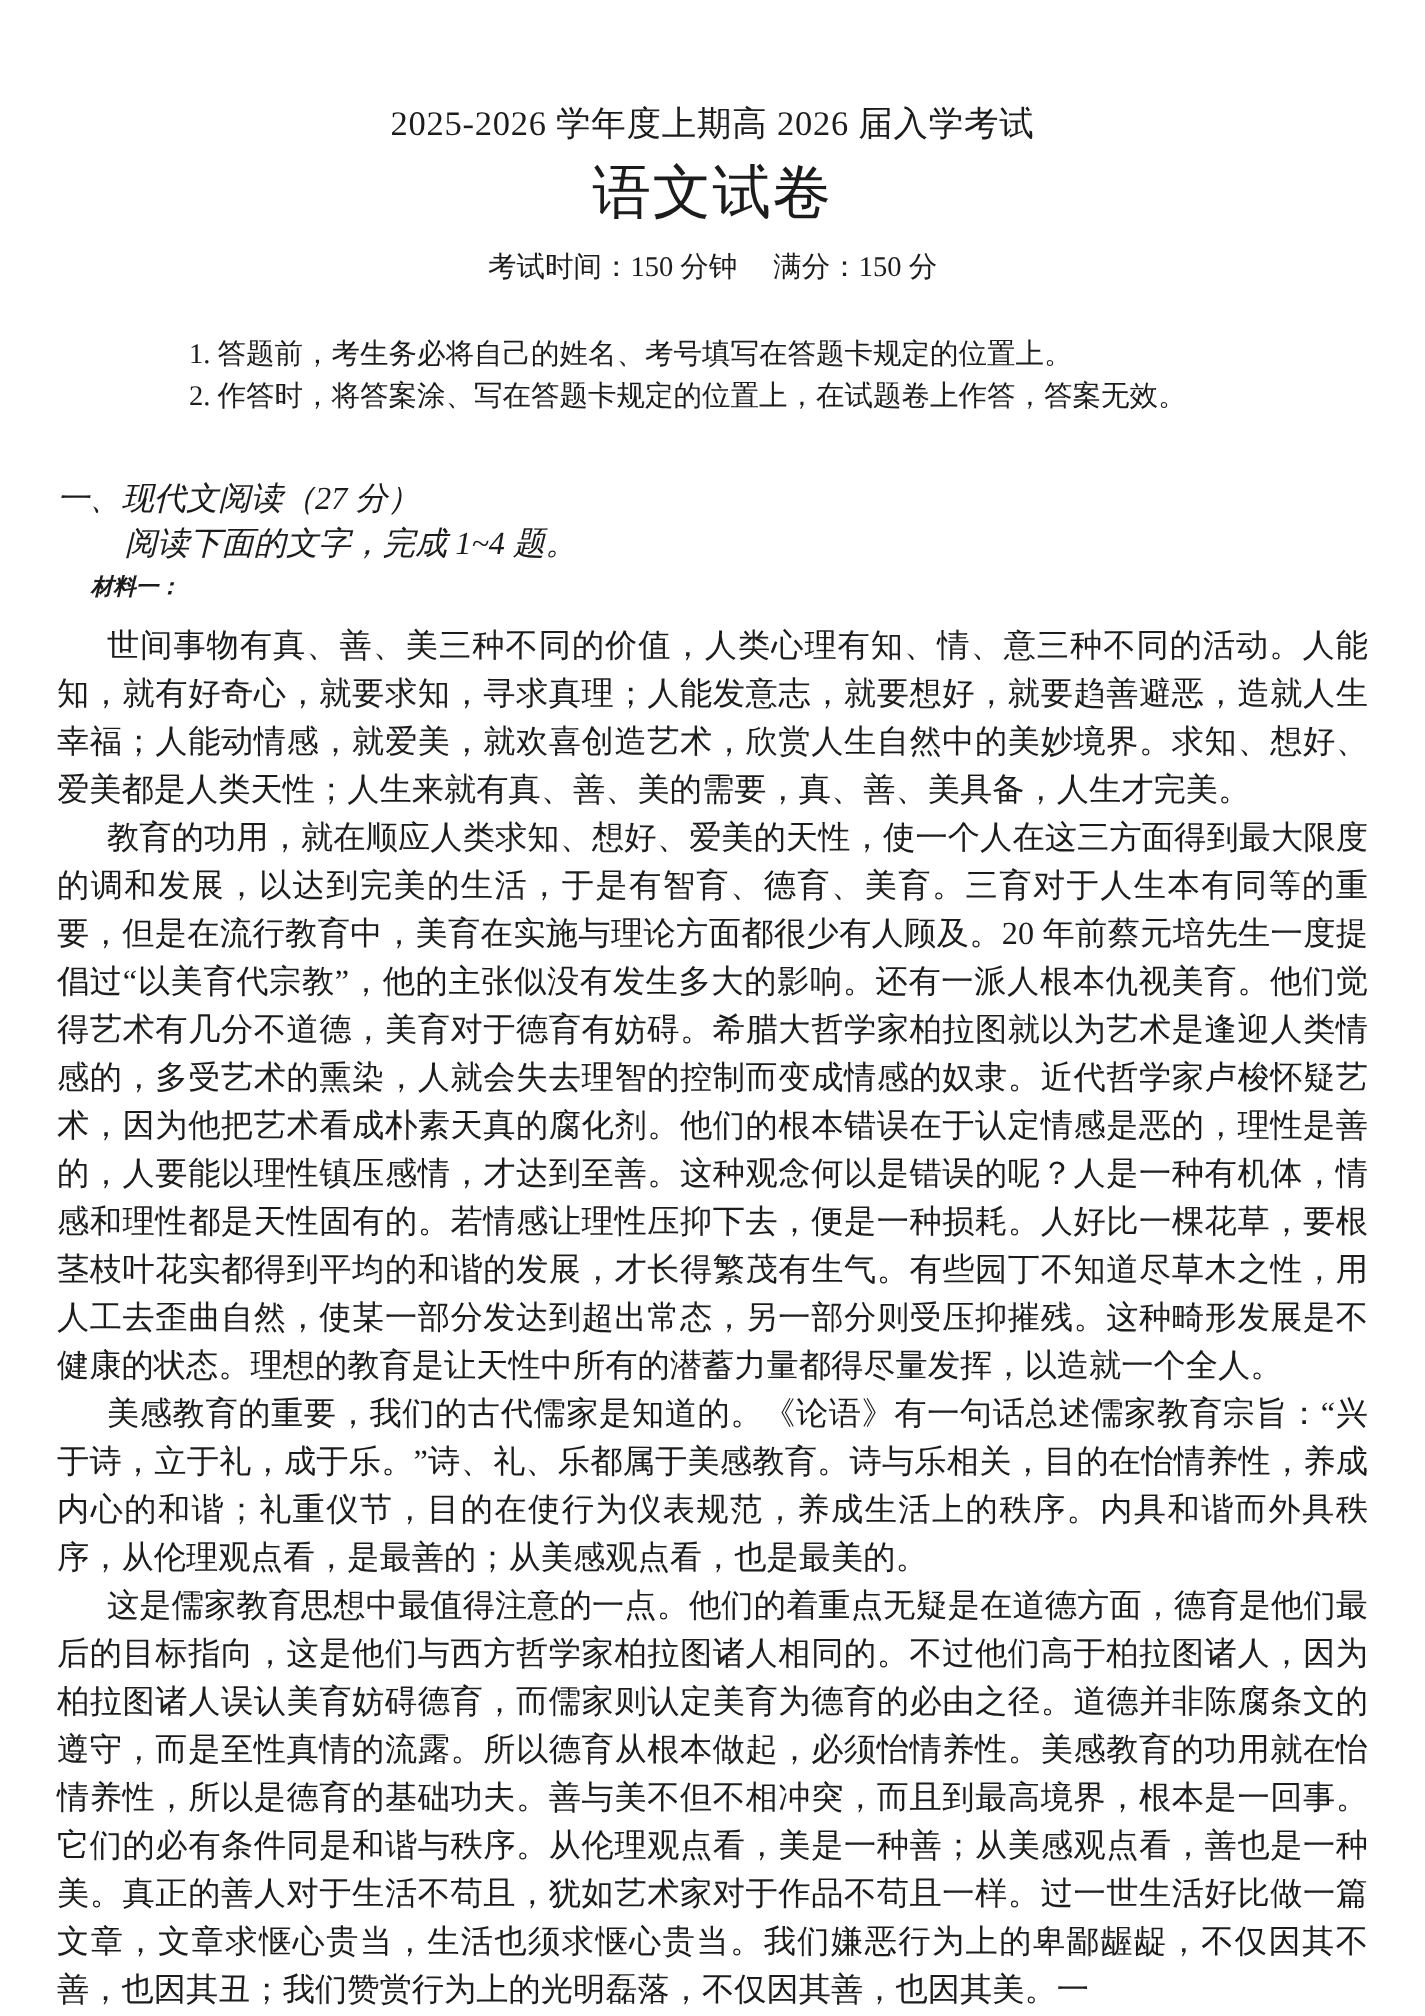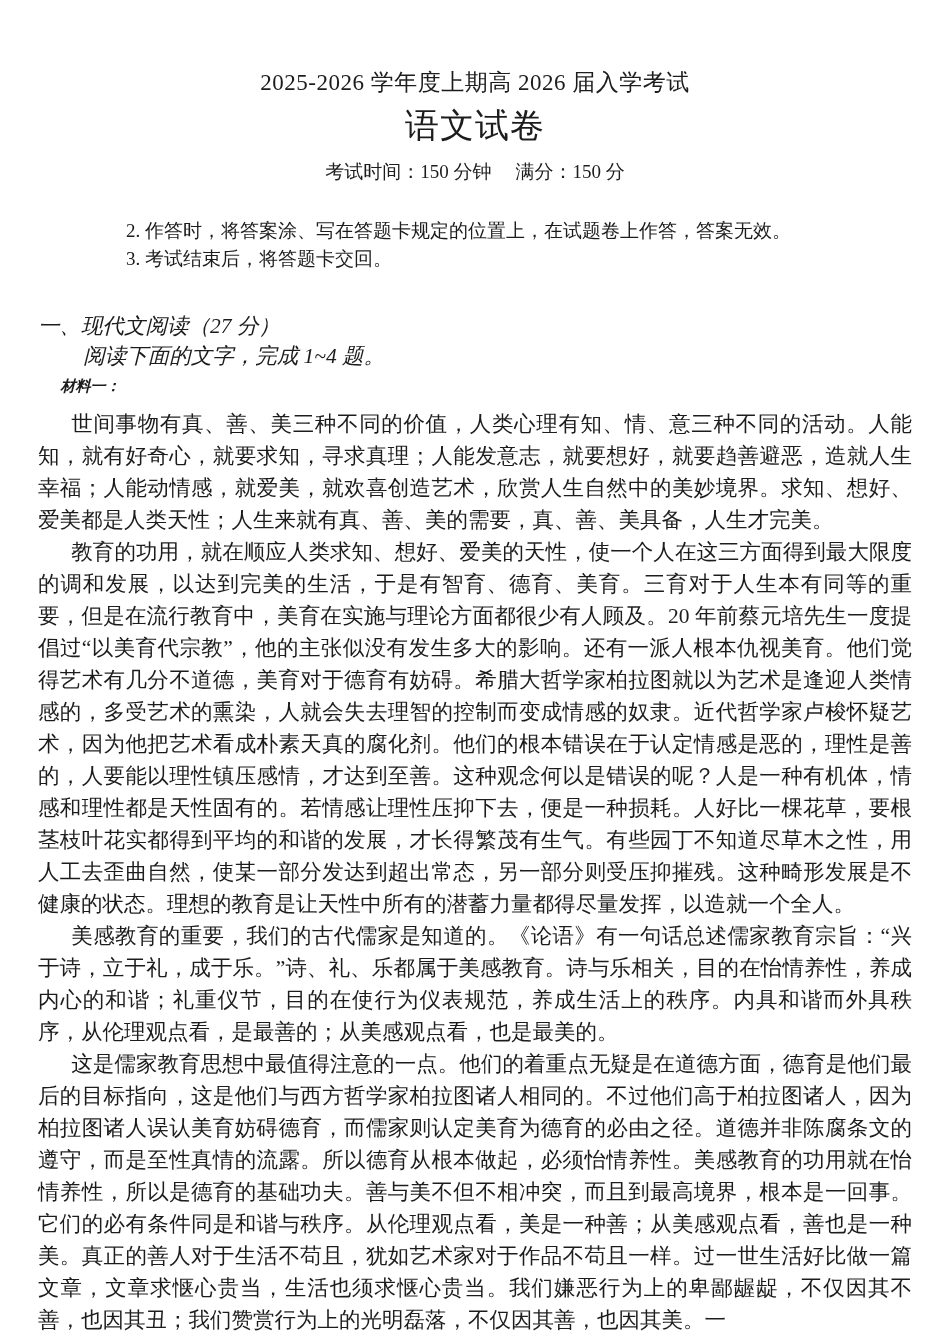--- a/index.html
+++ b/index.html
@@ -20,21 +20,21 @@
     overflow: hidden;
   }
   .session-title {
     text-align: center;
     font-size: 23px;
     line-height: 1.25;
     letter-spacing: 0.5px;
   }
   .subject-title {
     text-align: center;
-    font-size: 34px;
+    font-size: 39px;
     line-height: 1.2;
     margin-top: 8px;
     letter-spacing: 1px;
   }
   .meta-line {
     text-align: center;
     font-size: 19px;
     margin-top: 12px;
   }
   .meta-gap {
@@ -80,22 +80,22 @@
 
   <div class="session-title">2025-2026 学年度上期高 2026 届入学考试</div>
 
   <div class="subject-title">语文试卷</div>
 
   <div class="meta-line">
     <span>考试时间：150 分钟</span><span class="meta-gap"></span><span>满分：150 分</span>
   </div>
 
   <div class="notices">
+    <div>1. 答题前，考生务必将自己的姓名、考号填写在答题卡规定的位置上。</div>
     <div>2. 作答时，将答案涂、写在答题卡规定的位置上，在试题卷上作答，答案无效。</div>
-    <div>3. 考试结束后，将答题卡交回。</div>
   </div>
 
   <div class="headings">
     <div>一、现代文阅读（27 分）</div>
     <div class="instruction-line">阅读下面的文字，完成 1~4 题。</div>
     <div class="material-label">材料一：</div>
   </div>
 
   <div class="material-text">
     <p>世间事物有真、善、美三种不同的价值，人类心理有知、情、意三种不同的活动。人能知，就有好奇心，就要求知，寻求真理；人能发意志，就要想好，就要趋善避恶，造就人生幸福；人能动情感，就爱美，就欢喜创造艺术，欣赏人生自然中的美妙境界。求知、想好、爱美都是人类天性；人生来就有真、善、美的需要，真、善、美具备，人生才完美。</p>

